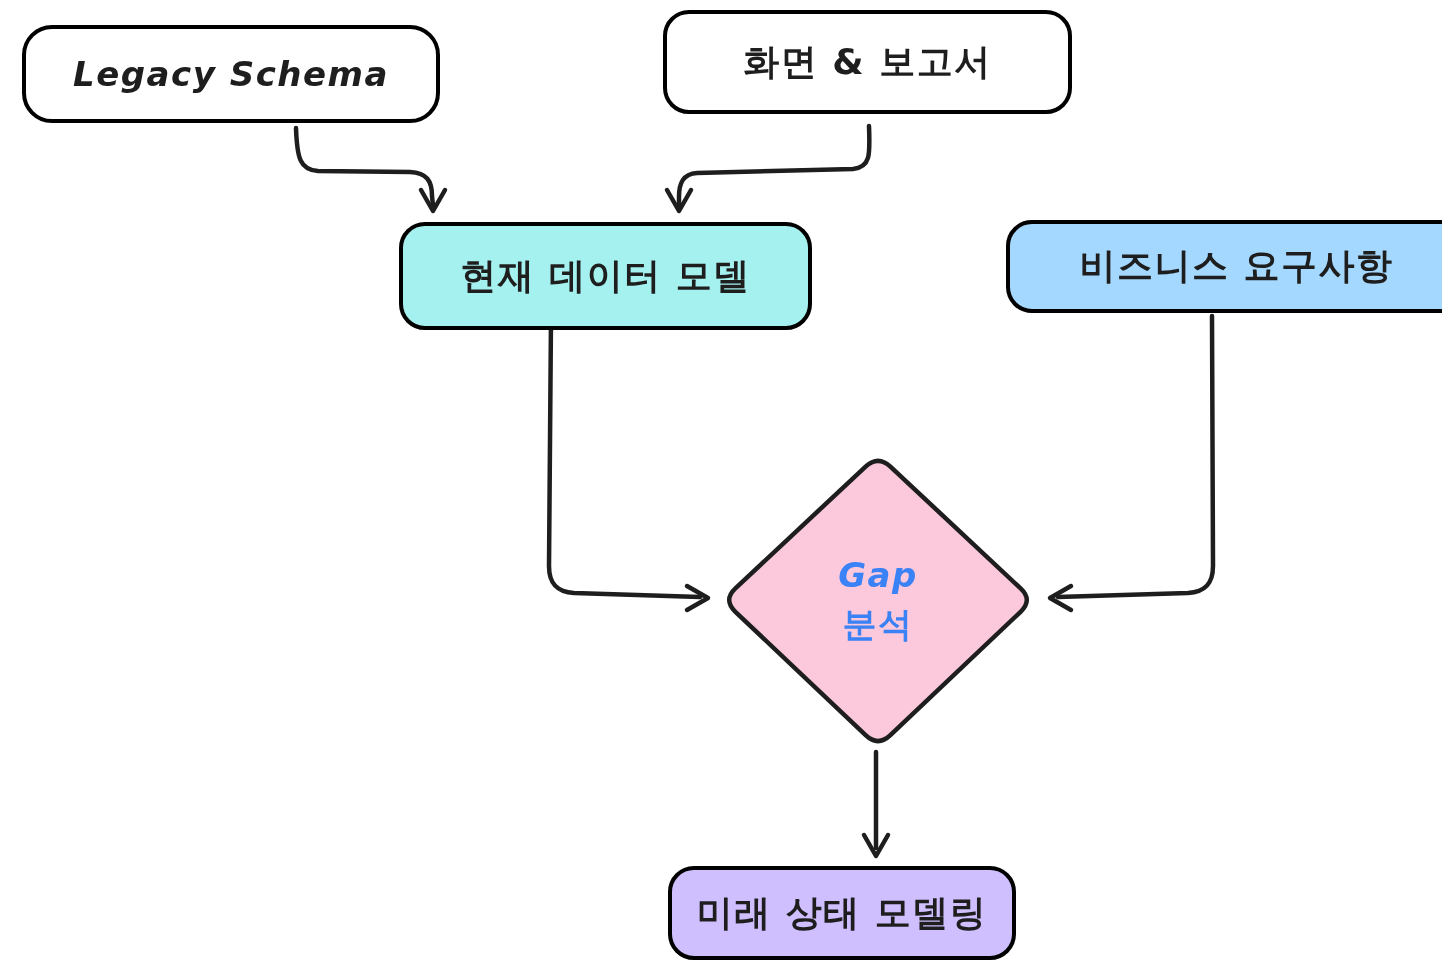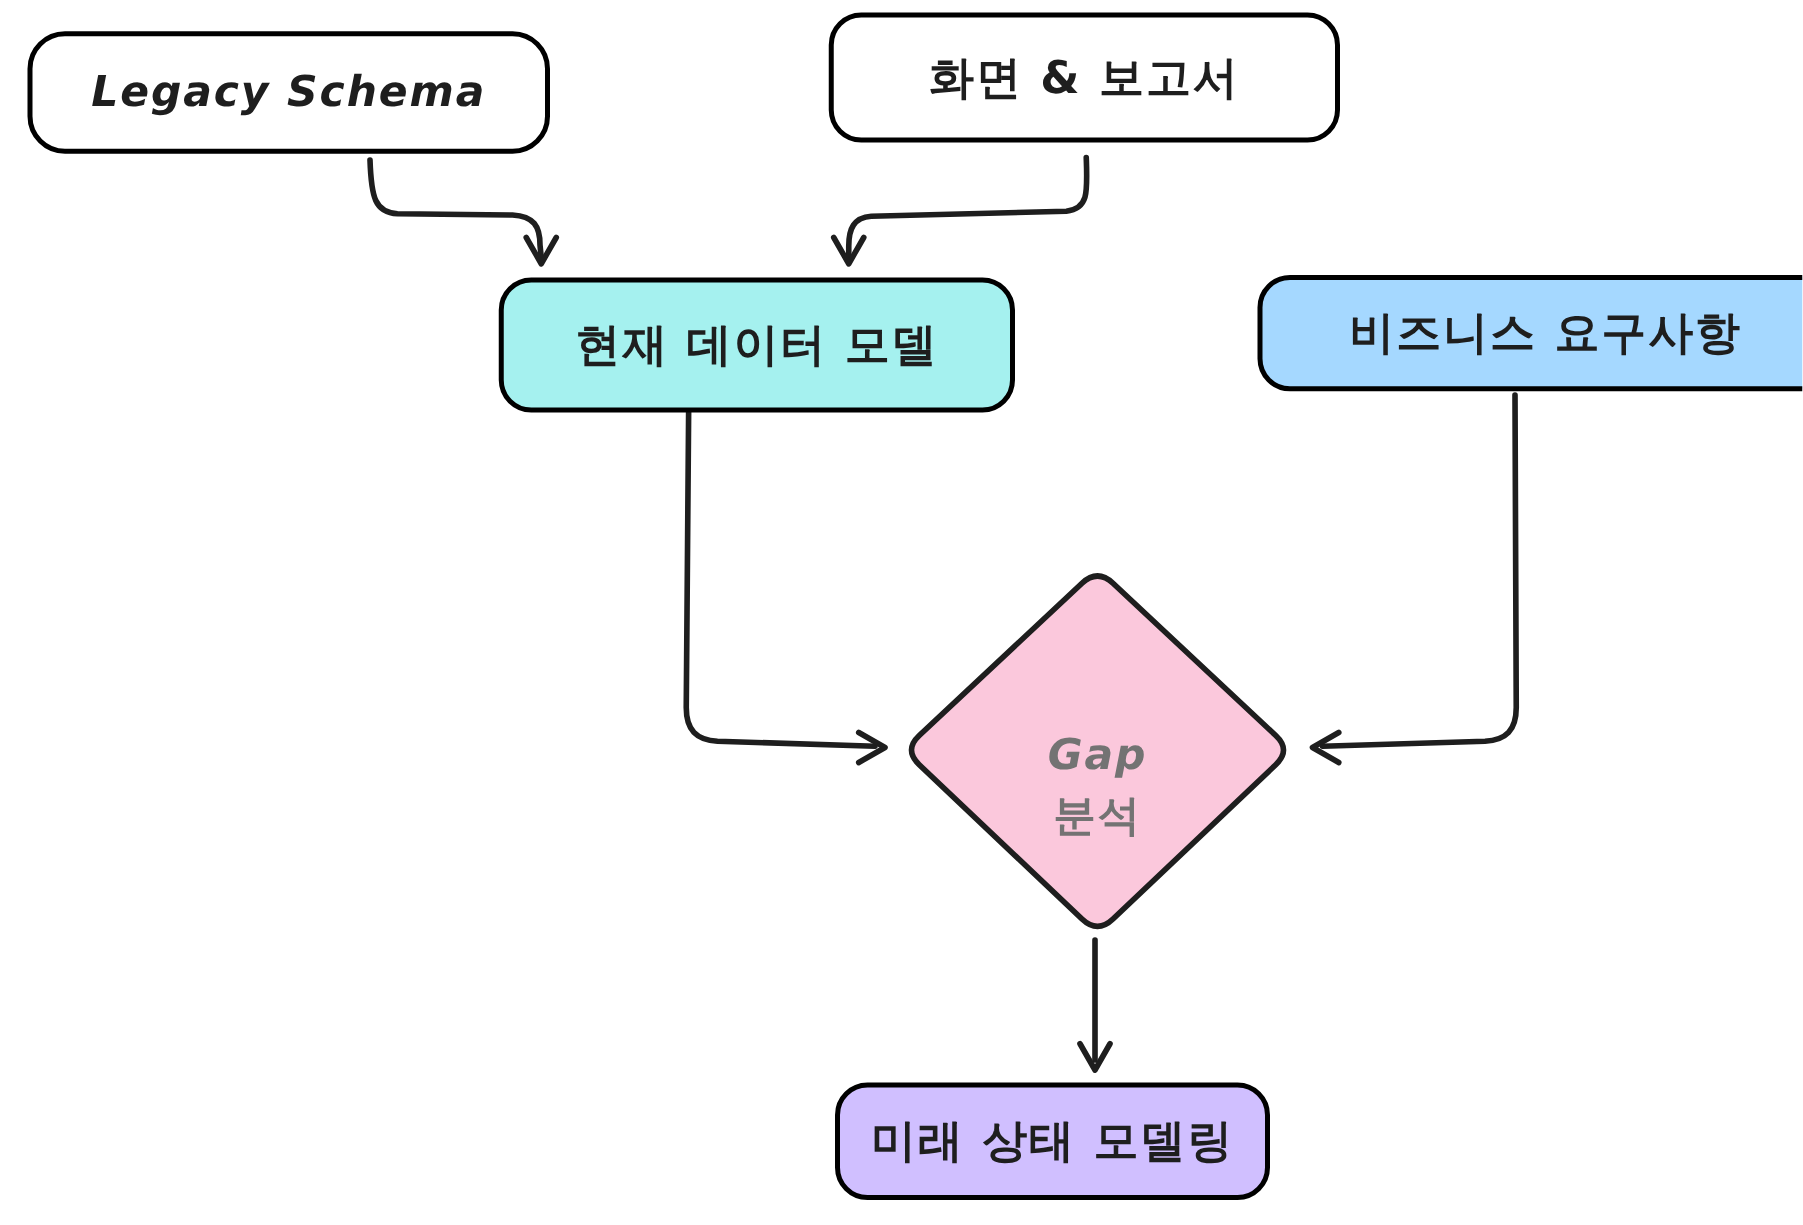--- a/index.html
+++ b/index.html
@@ -51,26 +51,26 @@
     letter-spacing: 1.5px;
     white-space: nowrap;
   }
   .label.latin {
     font-style: italic;
     font-size: 34px;
   }
   .diamond-label {
     position: absolute;
     left: 748px;
-    top: 580px;
+    top: 551px;
     width: 260px;
     text-align: center;
     font-size: 34px;
     font-weight: bold;
-    color: #737373;
+    color: #3b82f6;
     line-height: 49px;
     letter-spacing: 1.5px;
   }
   .diamond-label .line {
     display: block;
   }
   .diamond-label .line.latin {
     font-style: italic;
   }
 </style>

